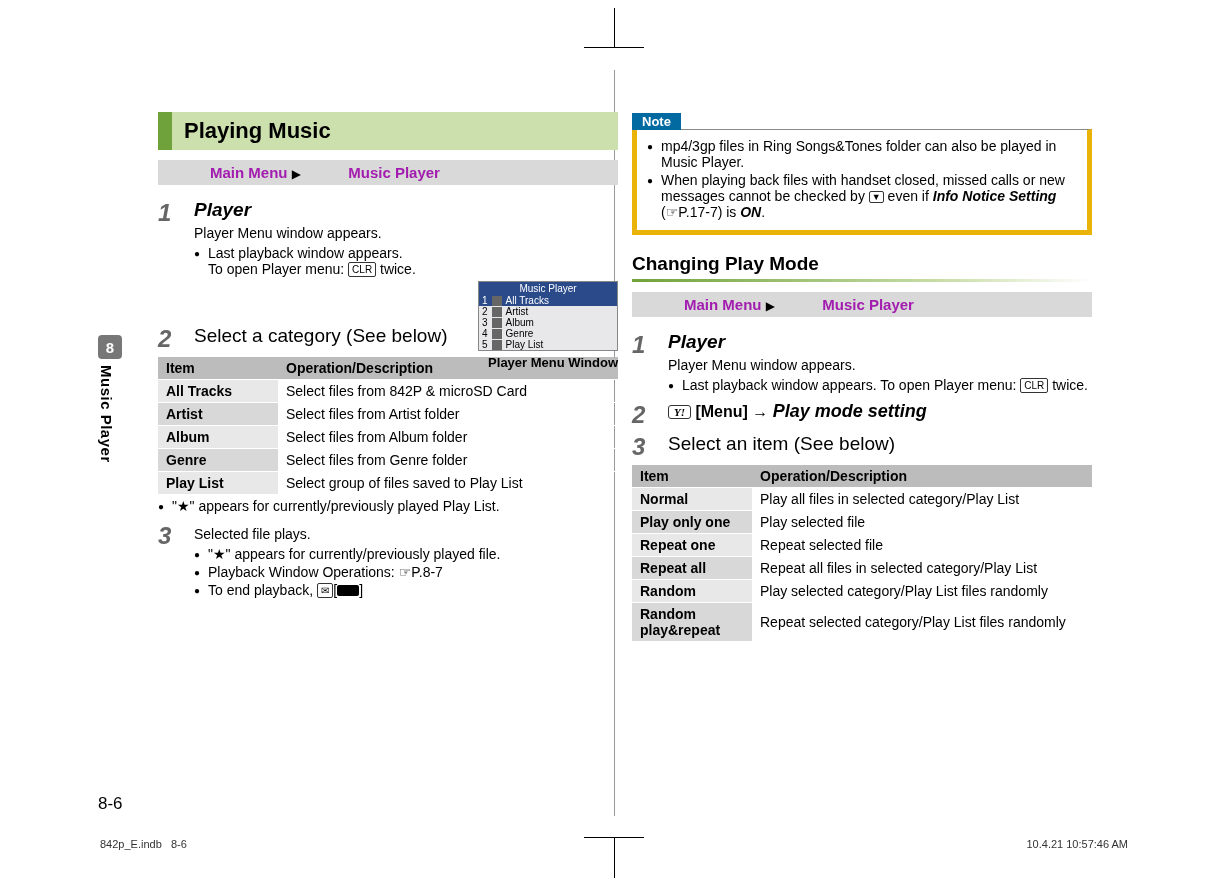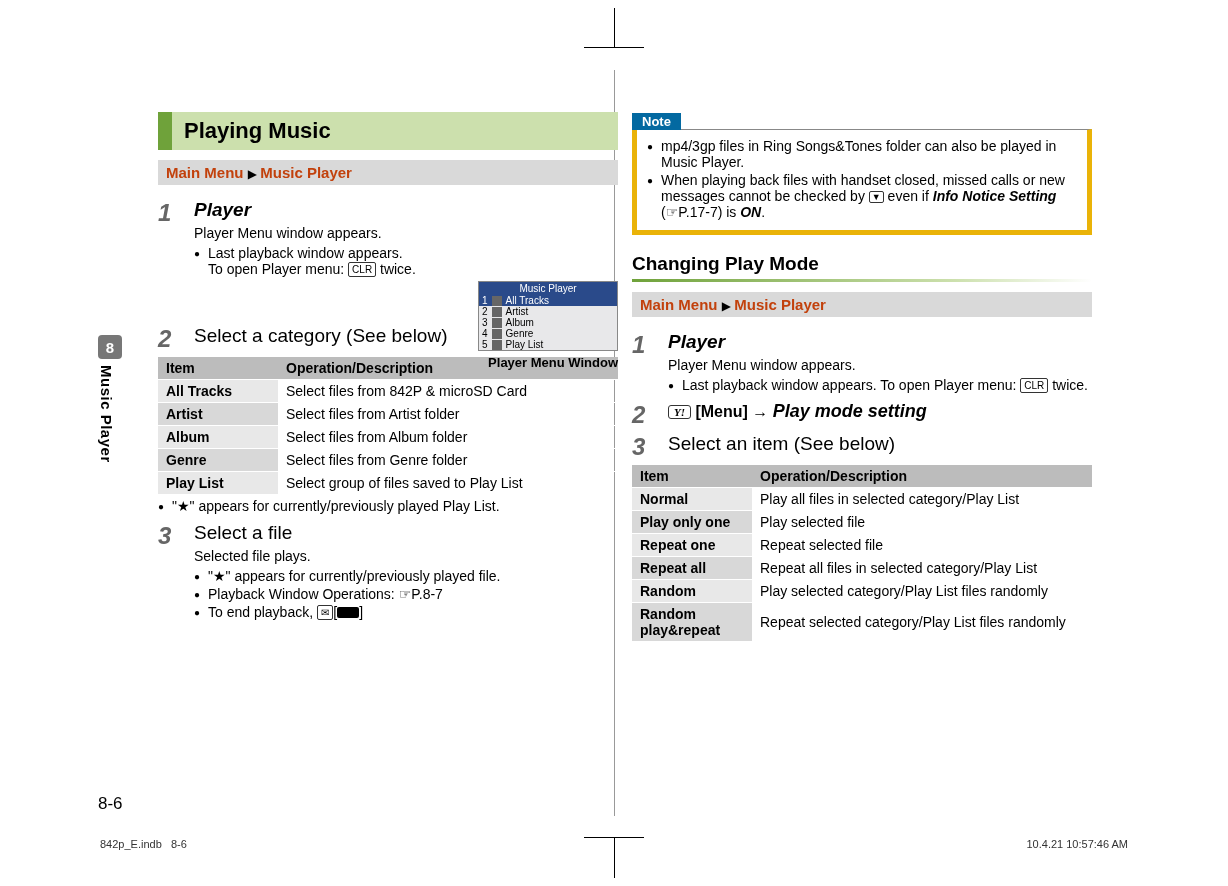--- a/index.html
+++ b/index.html
@@ -15,21 +15,21 @@
   .col { position:absolute; top:112px; bottom:120px; width:460px; }
   .col-left { left:158px; }
   .col-right { right:136px; }
   .sidebar { position:absolute; left:98px; top:335px; width:24px; }
   .chapter-box { background:#777; color:#fff; width:24px; height:24px; border-radius:4px; display:flex; align-items:center; justify-content:center; font-weight:bold; font-size:15px; }
   .chapter-label { writing-mode: vertical-rl; font-weight:bold; font-size:15px; margin-top:6px; letter-spacing:0.5px; }
   .section-head { display:flex; align-items:stretch; margin-bottom:10px; }
   .accent-bar { width:14px; background:#6fa23a; }
   .section-title { background:#cce0ad; flex:1; font-size:22px; font-weight:bold; padding:6px 12px; }
   .menu-bar { background:#d9d9d9; padding:4px 8px; font-size:15px; margin:10px 0 14px; }
-  .menu-bar strong { color:#c2410c; }
+  .menu-bar strong { color:#a21caf;margin-left:44px; }
   .step { display:flex; gap:14px; margin-bottom:4px; }
   .step-num { font-size:24px; color:#666; font-weight:bold; font-style:italic; width:22px; }
   .step-body { flex:1; }
   .step-title { font-size:19px; font-style:italic; font-weight:bold; }
   .step-text { font-size:14px; margin-top:4px; }
   .bullet-list { list-style:none; padding:0; margin:4px 0; }
   .bullet-list li { position:relative; padding-left:14px; font-size:14px; margin:2px 0; }
   .bullet-list li::before { content:"●"; position:absolute; left:0; font-size:10px; top:3px; }
   .figure { position:absolute; right:0; top:82px; }
   .screen { width:140px; background:#e8e8ea; border:1px solid #888; font-size:10px; }
@@ -173,21 +173,20 @@
       </tbody>
     </table>
 
     <ul class="bullet-list">
       <li>"★" appears for currently/previously played Play List.</li>
     </ul>
 
     <div class="step" style="margin-top:8px;">
       <div class="step-num">3</div>
       <div class="step-body">
-        <div style="font-size:19px;">Select a file</div>
         <div class="step-text">Selected file plays.</div>
         <ul class="bullet-list">
           <li>"★" appears for currently/previously played file.</li>
           <li>
             <span>Playback Window Operations: </span><span class="hand">☞</span><span>P.8-7</span>
           </li>
           <li>
             <span>To end playback, </span><span class="keycap">✉</span><span>[</span><span class="icon-stop"></span><span>]</span>
           </li>
         </ul>

